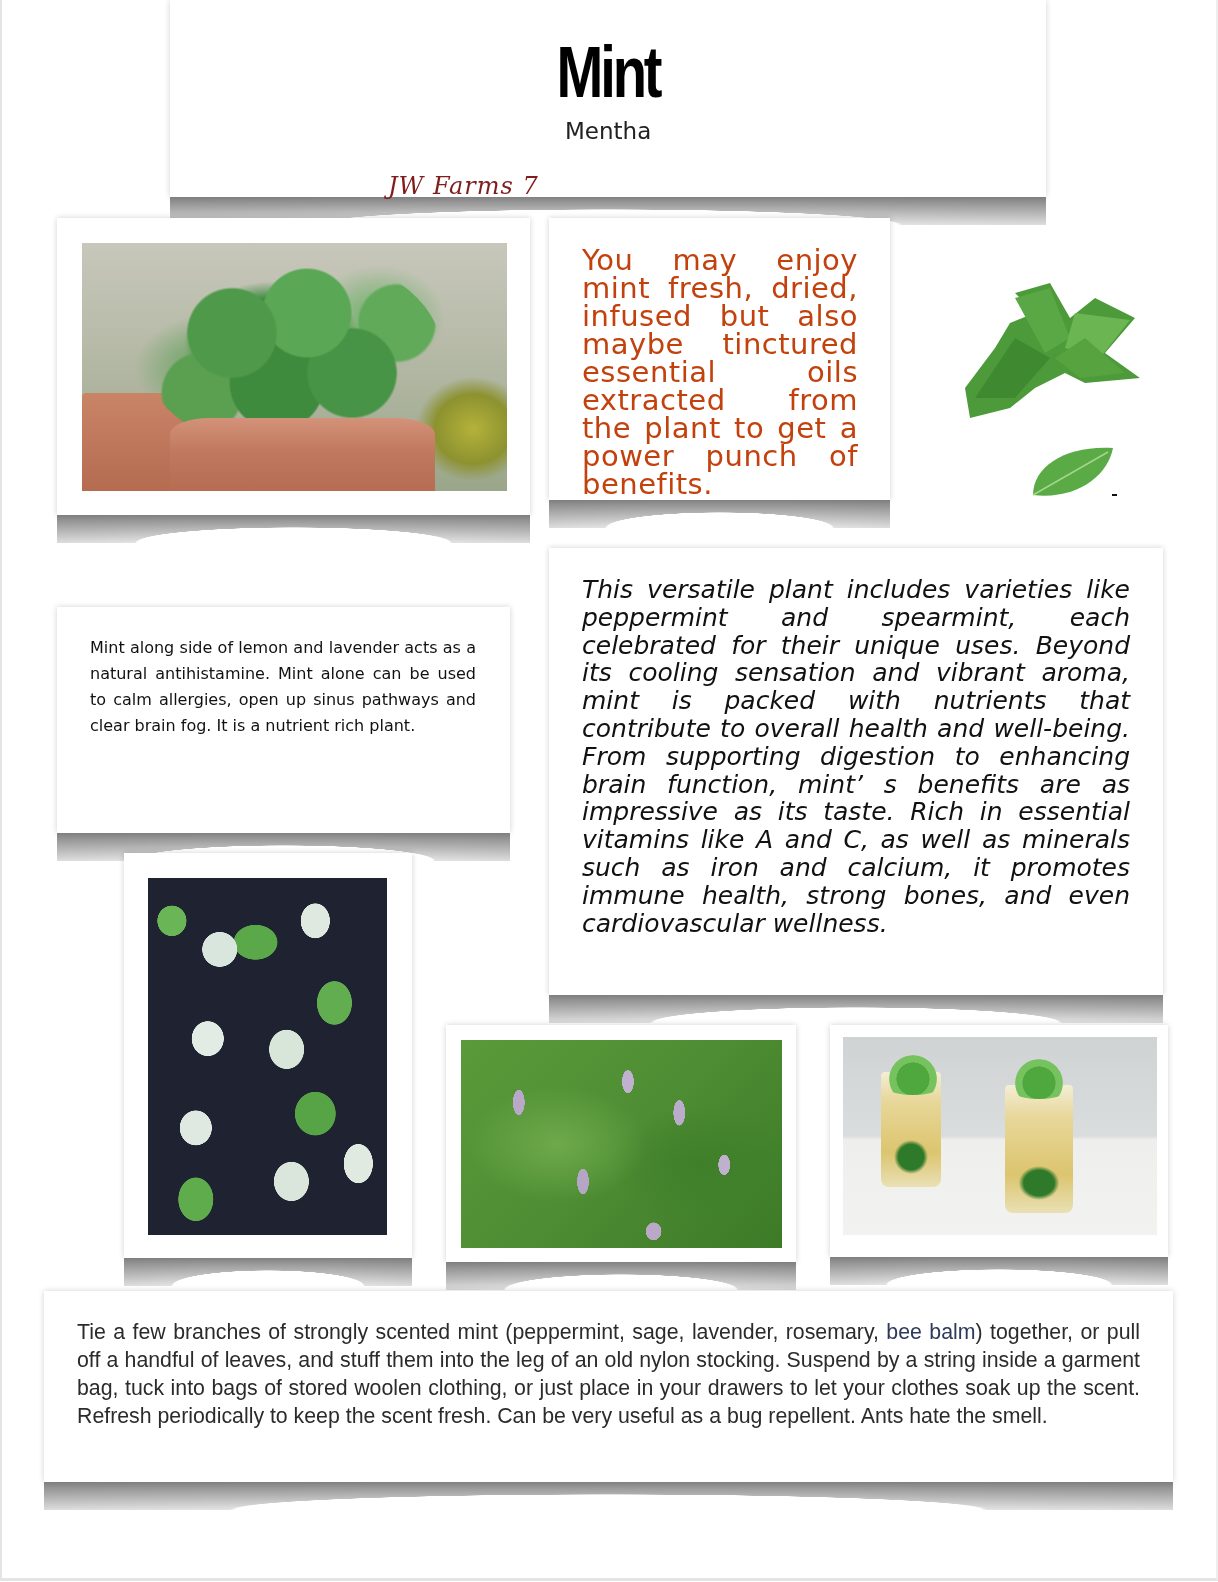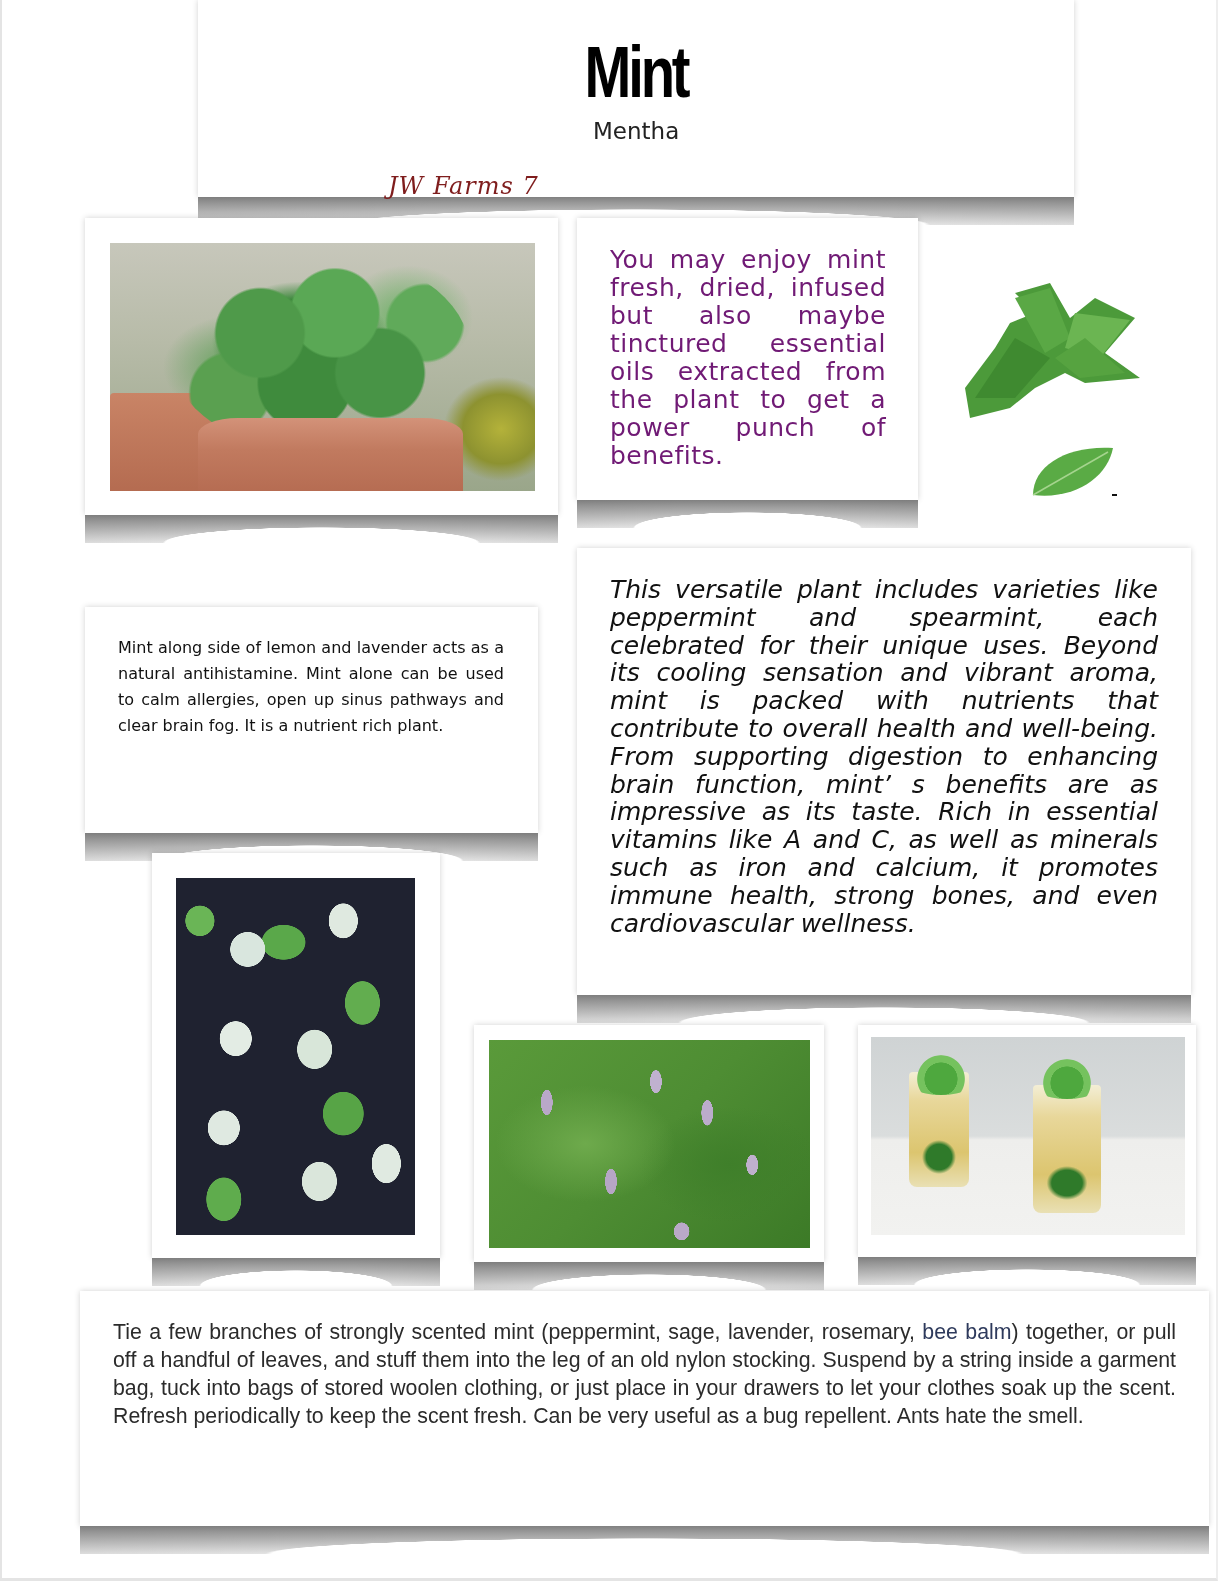--- a/index.html
+++ b/index.html
@@ -10,21 +10,20 @@
     color: #111;
   }
   .page-border {
     position: absolute; left: 0; top: 0; width: 1214px; height: 1578px;
     border-left: 2px solid #e4e4e4; border-bottom: 3px solid #e4e4e4; border-right: 2px solid #eeeeee;
     pointer-events: none;
   }
   .card {
     position: absolute; background: #fff;
     box-shadow: 0 0 6px rgba(0,0,0,0.18);
-    margin-left: 28px;
   }
   
   .card::after {
     content: ""; position: absolute; left: 0; right: 0; bottom: -28px; height: 28px;
     background: radial-gradient(ellipse 60% 100% at 50% 100%, rgba(255,255,255,1) 55%, rgba(255,255,255,0) 56%),
                 linear-gradient(to bottom, rgba(110,110,110,0.85), rgba(200,200,200,0.4));
     z-index: -1;
   }
   .card::before {
     content: ""; position: absolute; left: 0; right: 0; bottom: -28px; height: 28px;
@@ -43,26 +42,26 @@
   }
   .brand {
     position: absolute; left: 388px; top: 172px; font-family: "DejaVu Serif", serif;
     font-style: italic; font-size: 24px; color: #7f1d1d; letter-spacing: 1px; z-index: 5;
   }
   .text {
     position: absolute; font-family: "DejaVu Sans", sans-serif; color: #111;
     text-align: justify; text-align-last: left; hyphens: none;
   }
   .card-text1 { left: 549px; top: 218px; width: 341px; height: 282px; z-index: 2; }
-  .card-text1 .text { left: 33px; top: 28px; width: 276px; font-size: 25px; line-height: 28px; color: #701a75; letter-spacing: 0.5px; }
+  .card-text1 .text { left: 33px; top: 28px; width: 276px; font-size: 29px; line-height: 28px; color: #c2410c; letter-spacing: 0.5px; }
   .card-text2 { left: 549px; top: 548px; width: 614px; height: 447px; z-index: 2; }
   .card-text2 .text { left: 33px; top: 28px; width: 548px; font-size: 25px; line-height: 27.8px; color: #111; font-style: italic; }
   .card-text3 { left: 57px; top: 607px; width: 453px; height: 226px; z-index: 2; }
   .card-text3 .text { left: 33px; top: 28px; width: 386px; font-size: 16px; line-height: 26px; color: #111; }
-  .card-bottom { left: 52px; top: 1291px; width: 1129px; height: 235px; z-index: 2; }
+  .card-bottom { left: 44px; top: 1291px; width: 1129px; height: 191px; z-index: 2; }
   .card-bottom .text {
     left: 33px; top: 27px; width: 1063px; font-family: "Liberation Sans", sans-serif;
     font-size: 21.3px; line-height: 28px; color: #2b2b2b;
   }
   .link { color: #2e3a5c; }
 
   .photo-card { z-index: 2; }
   .photo {
     position: absolute; overflow: hidden;
   }

